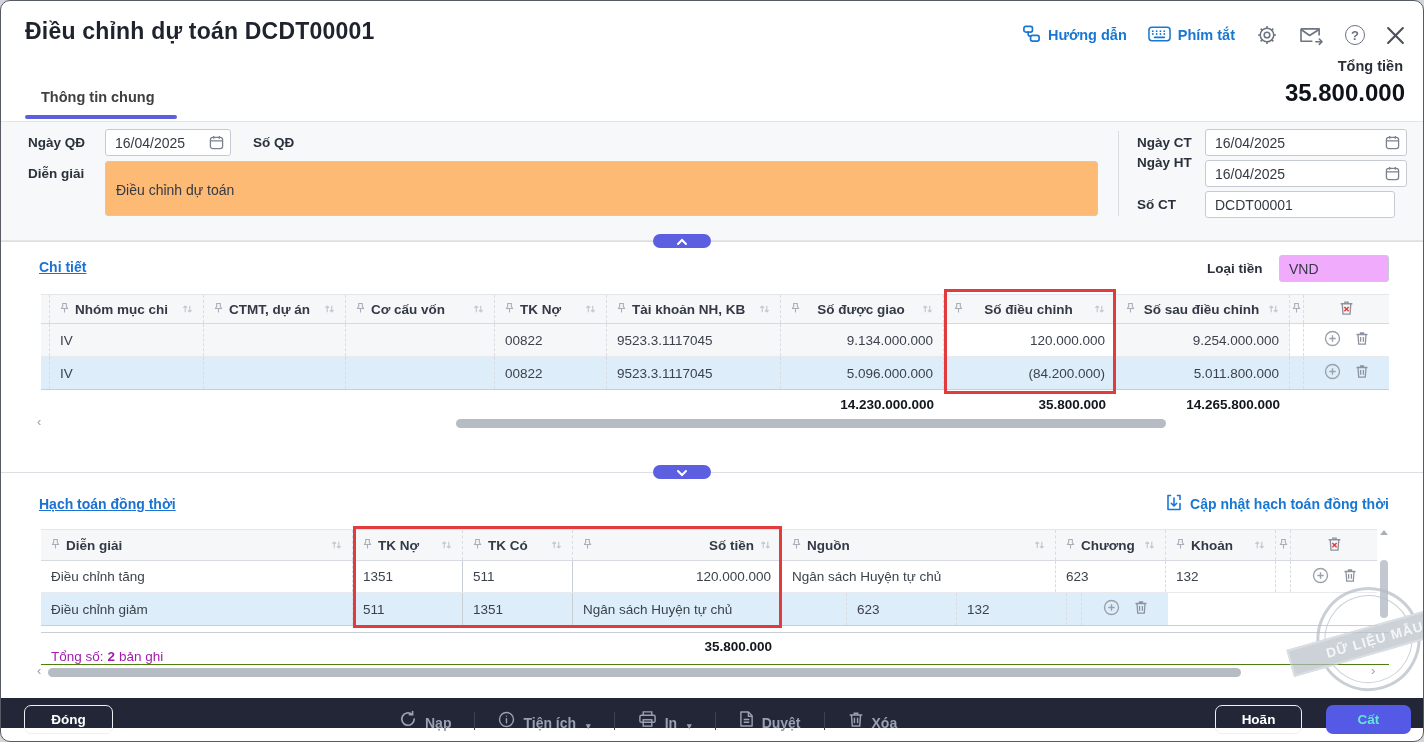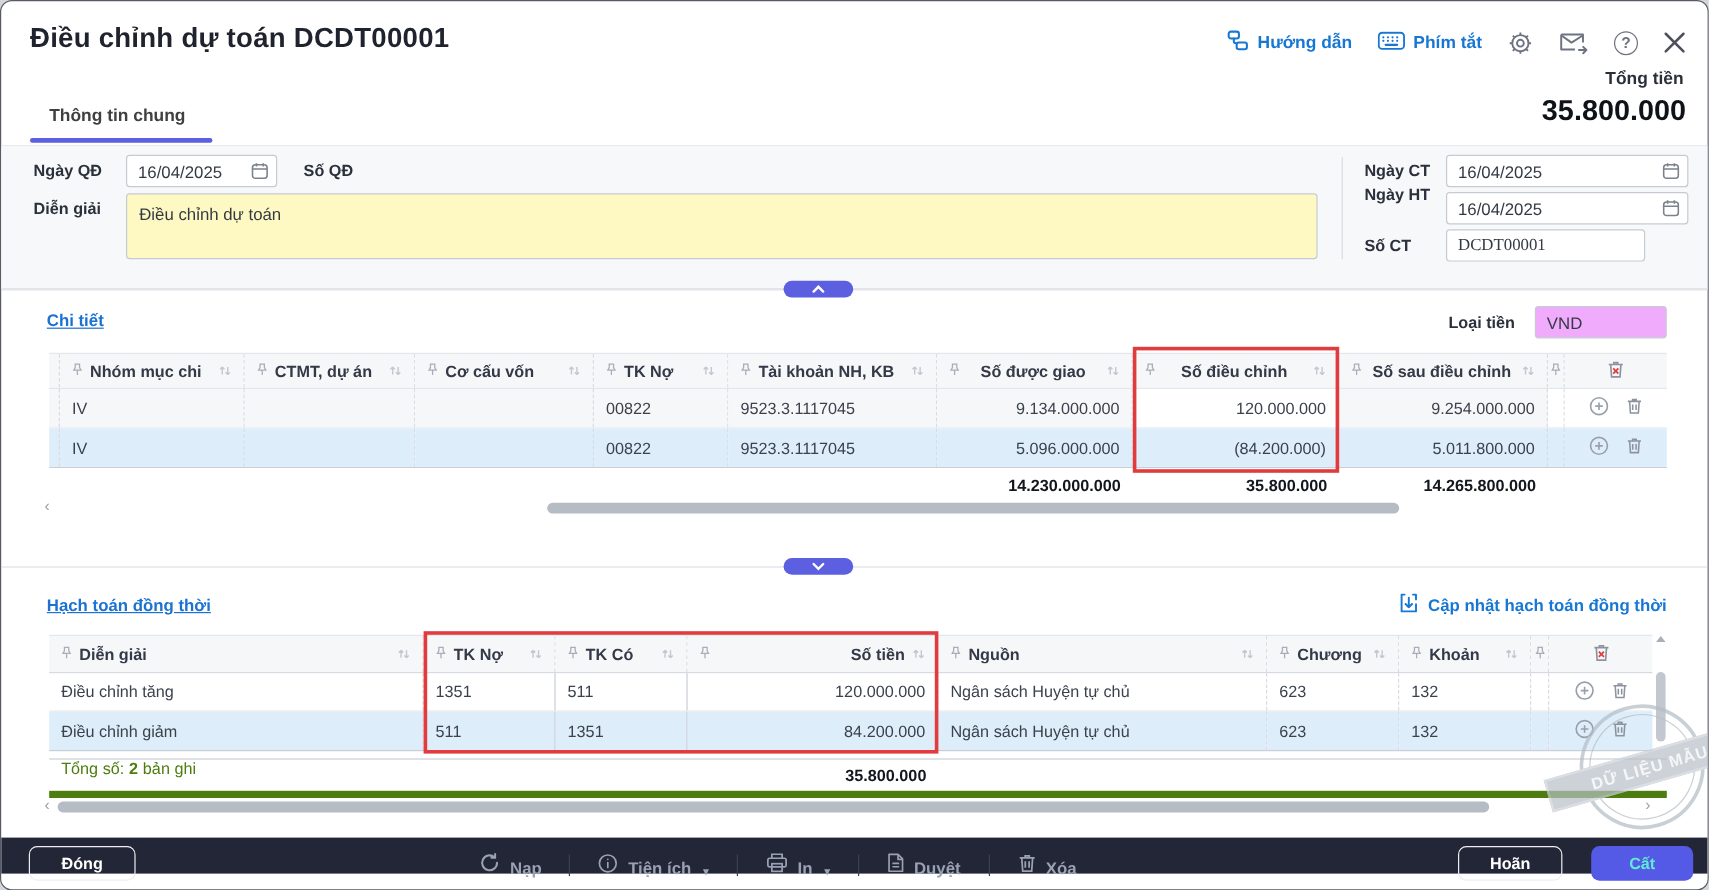--- a/index.html
+++ b/index.html
@@ -20,21 +20,21 @@
   .hdr-border{position:absolute;left:0;right:0;top:120px;height:1px;background:#e2e4e8}
 
   
   .form-band{position:absolute;left:0;right:0;top:121px;height:119px;background:#f7f8fa;border-bottom:1px solid #e3e5e9}
   .flbl{position:absolute;font-size:13.5px;font-weight:700;color:#2b313c}
   .inp{position:absolute;background:#fff;border:1px solid #c6cbd3;border-radius:3px;font-size:14px;color:#343a44;padding:0 9px;height:27px;font-family:inherit;outline:none}
   .inp.ro{background:#f0abfc}
   .inp-wrap{position:absolute}
   .inp-wrap .inp{position:absolute;left:0;top:0;width:100%}
   .cal{position:absolute;right:7px;top:6px;pointer-events:none}
-  .memo{position:absolute;background:#fef9c3;border:1px solid #c6cbd3;border-radius:3px;font-size:14px;color:#343a44;padding:7px 10px;line-height:1.3}
+  .memo{position:absolute;background:#fdba74;border:1px solid #c6cbd3;border-radius:3px;font-size:14px;color:#343a44;padding:19px 10px;line-height:1.3}
   .vdiv{position:absolute;width:1px;background:#d9dce0}
 
   
   .hline{position:absolute;left:0;right:0;height:1px;background:#dddfe4}
   .pill{position:absolute;width:58px;height:14px;border-radius:8px;background:#5b5fe0;display:flex;align-items:center;justify-content:center;cursor:pointer}
 
   
   .sec-link{position:absolute;font-size:14px;font-weight:700;color:#1b72d0;text-decoration:underline;cursor:pointer}
   .upd-link{position:absolute;display:flex;align-items:center;gap:8px;font-size:14px;font-weight:600;color:#1877d2;cursor:pointer}
 
@@ -56,21 +56,21 @@
   .t2 .hrow{height:32px}.t2 .b1{height:32px}.t2 .b2{height:33px}
   .rowgray .cell{background:#f6f7f9}
   .rowgray .cell.white{background:#fff}
   .rowsel .cell{background:#ddeefa}
   .w9{width:9px}.w14{width:14px}.w15{width:15px}.w85{width:85px}.w86{width:86px}
   .w110{width:110px}.w112{width:112px}.w142{width:142px}.w149{width:149px}.w154{width:154px}
   .w163{width:163px}.w172{width:172px}.w174{width:174px}.w209{width:209px}.w274{width:274px}.w312{width:312px}
   .redbox{position:absolute;border:3px solid #e23b3e;pointer-events:none;z-index:5}
 
   .tot1{position:absolute;font-size:13.5px;font-weight:700;color:#12161d;text-align:right}
-  .foot2{position:absolute;left:40px;top:631px;width:1348px;height:33px;border-top:1px solid #c9cdd4;border-bottom:6px solid #4d7c0f;display:flex;align-items:flex-start;font-size:13.5px;color:#4d7c0f}
+  .foot2{position:absolute;left:40px;top:631px;width:1348px;height:33px;border-top:1px solid #c9cdd4;border-bottom:1px solid #4d7c0f;display:flex;align-items:flex-end;font-size:13.5px;color:#a21caf}
   .foot2 .cnt{font-weight:700;margin:0 4px}
   .foot2-amt{position:absolute;left:572px;top:638px;width:199px;text-align:right;font-size:13.5px;font-weight:700;color:#12161d}
 
   
   .hscroll{position:absolute;height:10px}
   .hthumb{position:absolute;top:0;height:9px;border-radius:5px;background:#b6bcc4;cursor:pointer}
   .sarrow{position:absolute;top:-4px;color:#9aa1ab;font-size:13px;line-height:14px;cursor:pointer}
   .vscroll{position:absolute;width:10px}
   .vthumb{position:absolute;left:1px;width:8px;border-radius:4px;background:#c3c8d0;cursor:pointer}
   .vup{position:absolute;left:1px;top:-2px;width:0;height:0;border-left:4px solid transparent;border-right:4px solid transparent;border-bottom:5px solid #aab0b9}
@@ -174,21 +174,21 @@
   </div>
   <div class="flbl" style="left:1136px;top:154px">Ngày HT</div>
   <div class="inp-wrap" style="left:1204px;top:159px;width:202px;height:27px">
     <input class="inp" value="16/04/2025" style="">
     <span class="cal"><svg width="15" height="15" viewBox="0 0 16 16" fill="none" stroke="#7c828c" stroke-width="1.4">
           <rect x="1.5" y="2.5" width="13" height="12" rx="2.5"></rect>
           <path d="M1.5 6.2h13M5 1v3M11 1v3"></path>
         </svg></span>
   </div>
   <div class="flbl" style="left:1136px;top:196px">Số CT</div>
-  <input class="inp" style="left: 1204px; top: 190px; width: 166px; font-family: Liberation Serif, serif;" value="DCDT00001">
+  <input class="inp" style="left: 1204px; top: 190px; width: 190px;" value="DCDT00001">
 
   <div class="hline" style="top:240px"></div>
   <div class="pill" style="left:652px;top:233px">
     <span><svg width="12" height="8" viewBox="0 0 12 8" fill="none" stroke="#fff" stroke-width="2" stroke-linecap="round">
           <path d="M2 6l4-4 4 4"></path>
         </svg></span>
   </div>
 
   <div class="sec-link" style="left:38px;top:258px">Chi tiết</div>
   <div class="flbl" style="left:1206px;top:260px">Loại tiền</div>
@@ -450,21 +450,20 @@
         <span><svg width="14" height="15" viewBox="0 0 14 15" fill="none" stroke="#8d939e" stroke-width="1.3">
               <path d="M1.5 3.5h11M5.5 3.5V2h3v1.5M3 3.5l.7 9.7h6.6l.7-9.7M5.6 6v4.7M8.4 6v4.7"></path>
             </svg></span>
       </div>
     </div>
 
     <div class="trow brow b2 last rowsel">
       <div class="cell w312">Điều chỉnh giảm</div>
       <div class="cell w110" style="border-right:1px solid #c9ced5">511</div>
       <div class="cell w110" style="border-right:1px solid #c9ced5">1351</div>
-      <div class="cell w209 num">84.200.000</div>
       <div class="cell w274">Ngân sách Huyện tự chủ</div>
       <div class="cell w110">623</div>
       <div class="cell w110">132</div>
       <div class="cell w15 iconcell"></div>
       <div class="cell w86 actions">
         <span><svg width="17" height="17" viewBox="0 0 16 16" fill="none" stroke="#9aa0ab" stroke-width="1.3">
               <circle cx="8" cy="8" r="6.6"></circle>
               <path d="M8 5v6M5 8h6"></path>
             </svg></span>
         <span><svg width="14" height="15" viewBox="0 0 14 15" fill="none" stroke="#8d939e" stroke-width="1.3">

